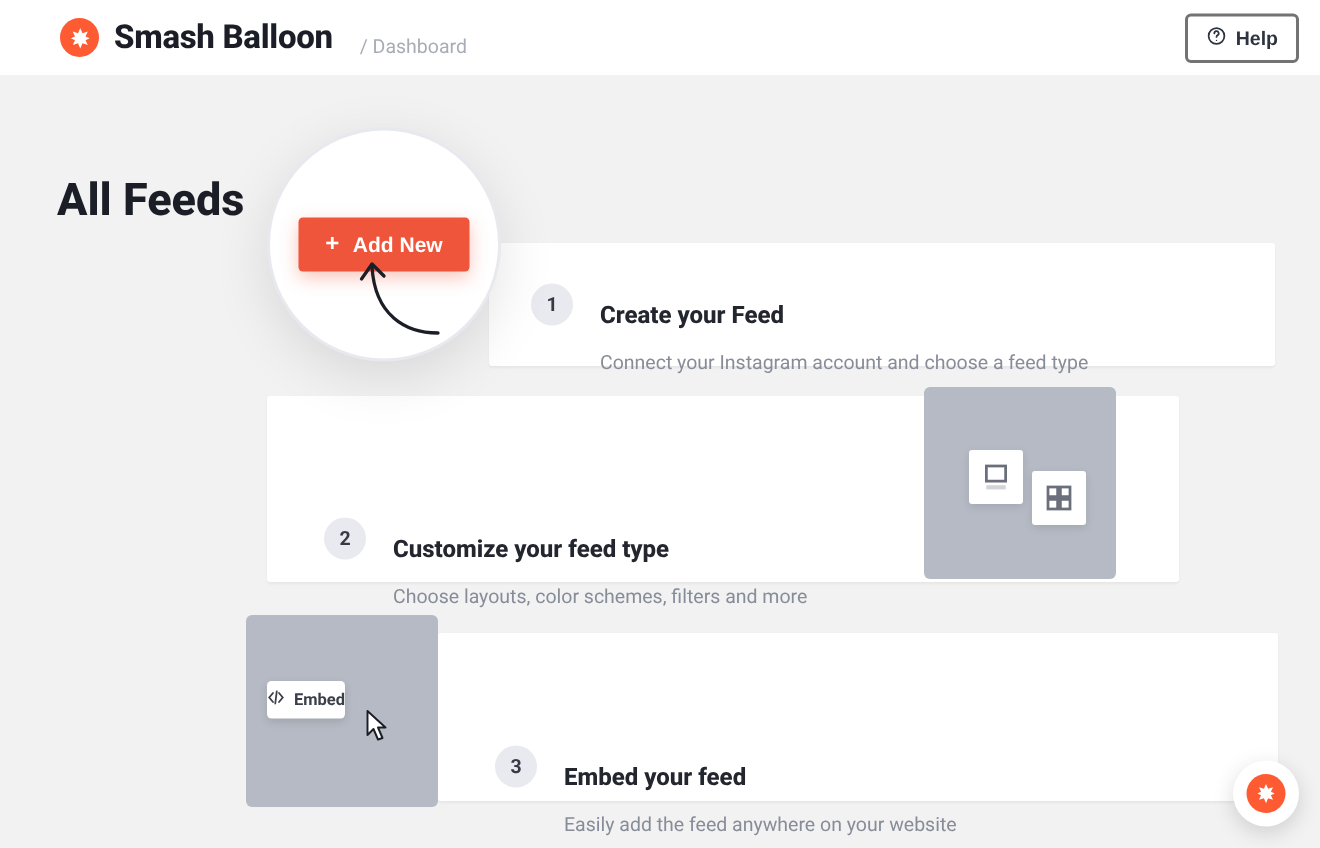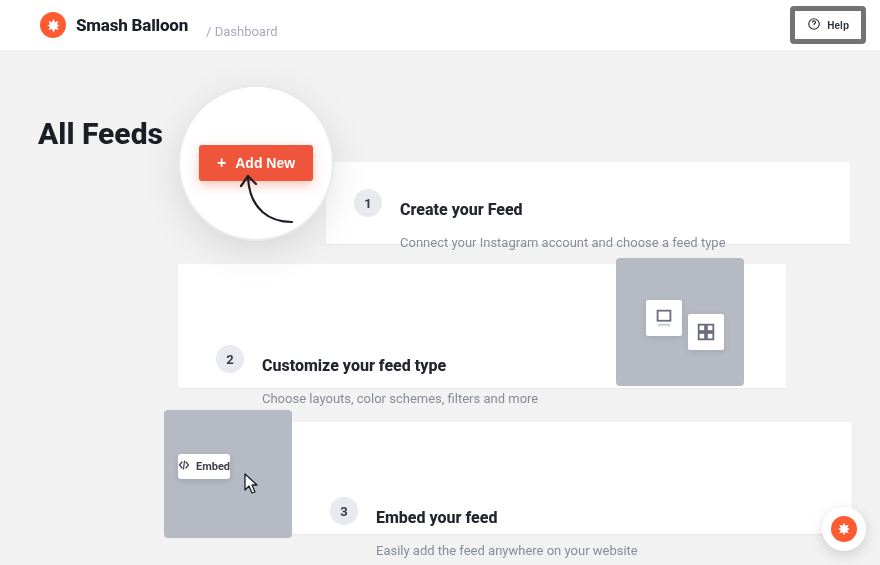--- a/index.html
+++ b/index.html
@@ -13,27 +13,27 @@
     position: relative;
     z-index: 10;
   }
   .brand-wrap { display: flex; align-items: center; gap: 10px; }
   .brand-logo {
     width: 26px; height: 26px; border-radius: 50%;
     background: #ff5b33;
     display: flex; align-items: center; justify-content: center;
     color: #fff;
   }
-  .brand-name { font-size: 17px; font-weight: 800; color: #1b1e26; letter-spacing: -0.2px; }
+  .brand-name { font-size: 22px; font-weight: 800; color: #1b1e26; letter-spacing: -0.2px; }
   .breadcrumb { font-size: 13px; color: #a8acb6; margin-left: 8px; margin-top: 13px; }
   .topbar-spacer { flex: 1; }
   .help-btn {
     display: flex; align-items: center; gap: 6px;
-    border: 5px solid #737373; background: #fff; color: #2d333f;
-    font-size: 10px; font-weight: 600;
+    border: 2px solid #737373; background: #fff; color: #2d333f;
+    font-size: 13px; font-weight: 600;
     padding: 6px 12px; border-radius: 4px; cursor: pointer;
   }
   .help-btn svg { width: 14px; height: 14px; }
 
   .content { position: relative; width: 100%; height: calc(100% - 50px); }
 
   .page-title {
     position: absolute; left: 38px; top: 66px;
     font-size: 30px; font-weight: 800; color: #1b1e26;
   }

